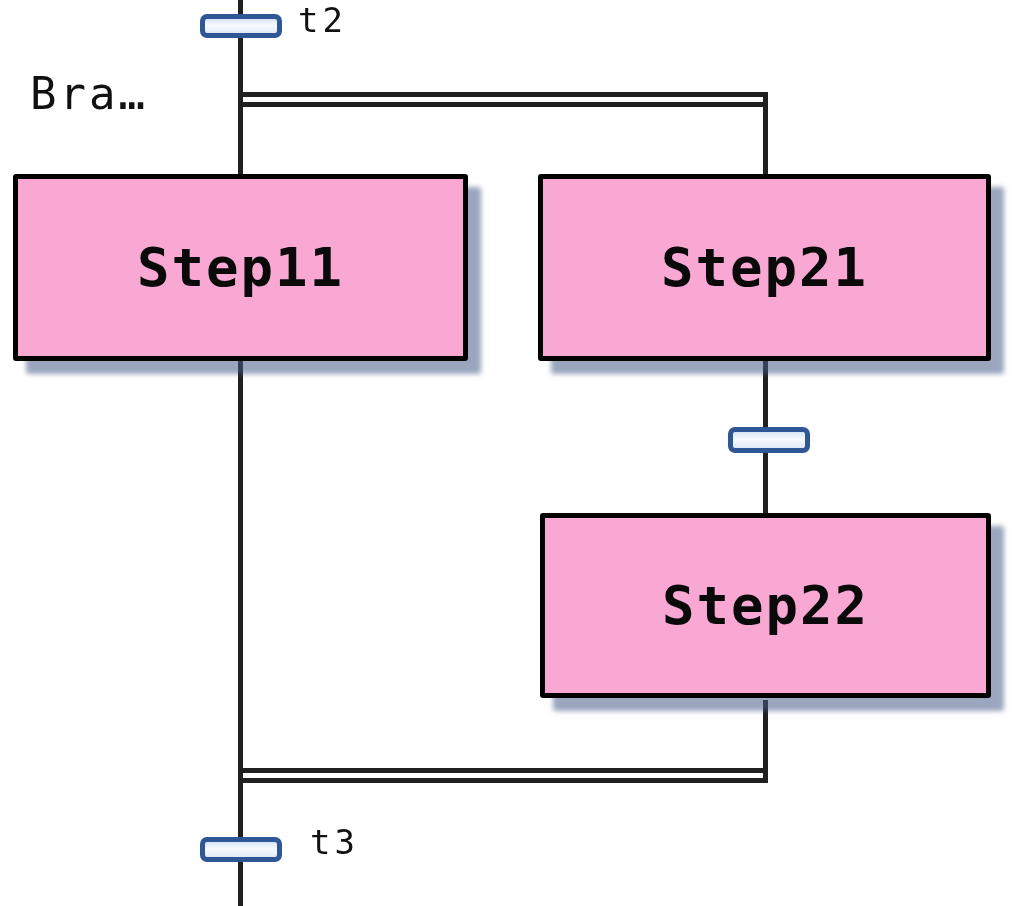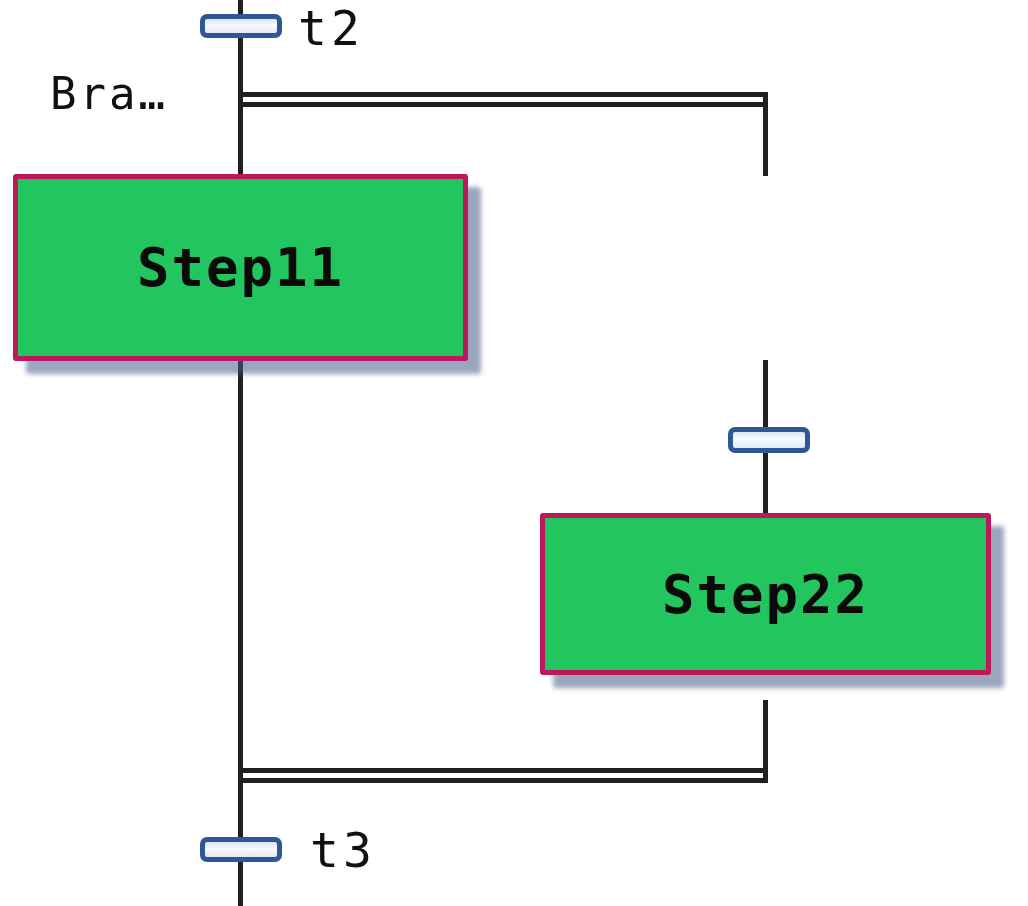--- a/index.html
+++ b/index.html
@@ -27,23 +27,23 @@
     height: 5px;
     box-sizing: content-box;
     border-top: 5px solid #202020;
     border-bottom: 5px solid #202020;
     background: transparent;
   }
   
   .step {
     position: absolute;
     box-sizing: border-box;
-    border: 5px solid #be185d;
+    border: 5px solid #000000;
     border-radius: 3px;
-    background: #22c55e;
+    background: #f9a8d4;
     box-shadow: 13px 13px 5px rgba(70, 93, 135, 0.55);
     display: flex;
     align-items: center;
     justify-content: center;
   }
   .step-label {
     font-weight: bold;
     font-size: 54px;
     letter-spacing: 2px;
     color: #0a0a0a;
@@ -52,34 +52,33 @@
   .tbar {
     position: absolute;
     box-sizing: border-box;
     border: 5px solid #2f5795;
     border-radius: 7px;
     background: linear-gradient(180deg, #d9e5f4 0%, #f7fafe 45%, #e0e9f6 100%);
   }
   
   .tlabel {
     position: absolute;
-    font-size: 48px;
+    font-size: 34px;
     letter-spacing: 4px;
     color: #111111;
     white-space: nowrap;
   }
   .branch-label {
     position: absolute;
     left: 30px;
     top: 68px;
     font-size: 44px;
     letter-spacing: 3px;
     color: #111111;
     white-space: nowrap;
-    margin-left: 20px;
   }
 </style>
 </head>
 <body>
 
 <div id="stage">
 
   <div class="vline" style="left:238px; top:0; height:176px;"></div>
 
   <div class="vline" style="left:238px; top:360px; height:546px;"></div>
@@ -98,23 +97,26 @@
 
   <div class="tbar" style="left:200px; top:14px; width:82px; height:24px;"></div>
   <div class="tlabel" style="left:298px; top:0px;">t2</div>
 
   <div class="branch-label">Bra…</div>
 
   <div class="step" style="left:13px; top:174px; width:455px; height:187px;">
     <span class="step-label">Step11</span>
   </div>
 
+  <div class="step" style="left:538px; top:174px; width:453px; height:187px;">
+    <span class="step-label">Step21</span>
+  </div>
 
   <div class="tbar" style="left:728px; top:427px; width:82px; height:26px;"></div>
 
-  <div class="step" style="left:540px; top:513px; width:451px; height:162px;">
+  <div class="step" style="left:540px; top:513px; width:451px; height:185px;">
     <span class="step-label">Step22</span>
   </div>
 
   <div class="tbar" style="left:200px; top:837px; width:82px; height:25px;"></div>
   <div class="tlabel" style="left:298px; top:822px;margin-left:12px;">t3</div>
 
 </div>
 
 </body></html>

